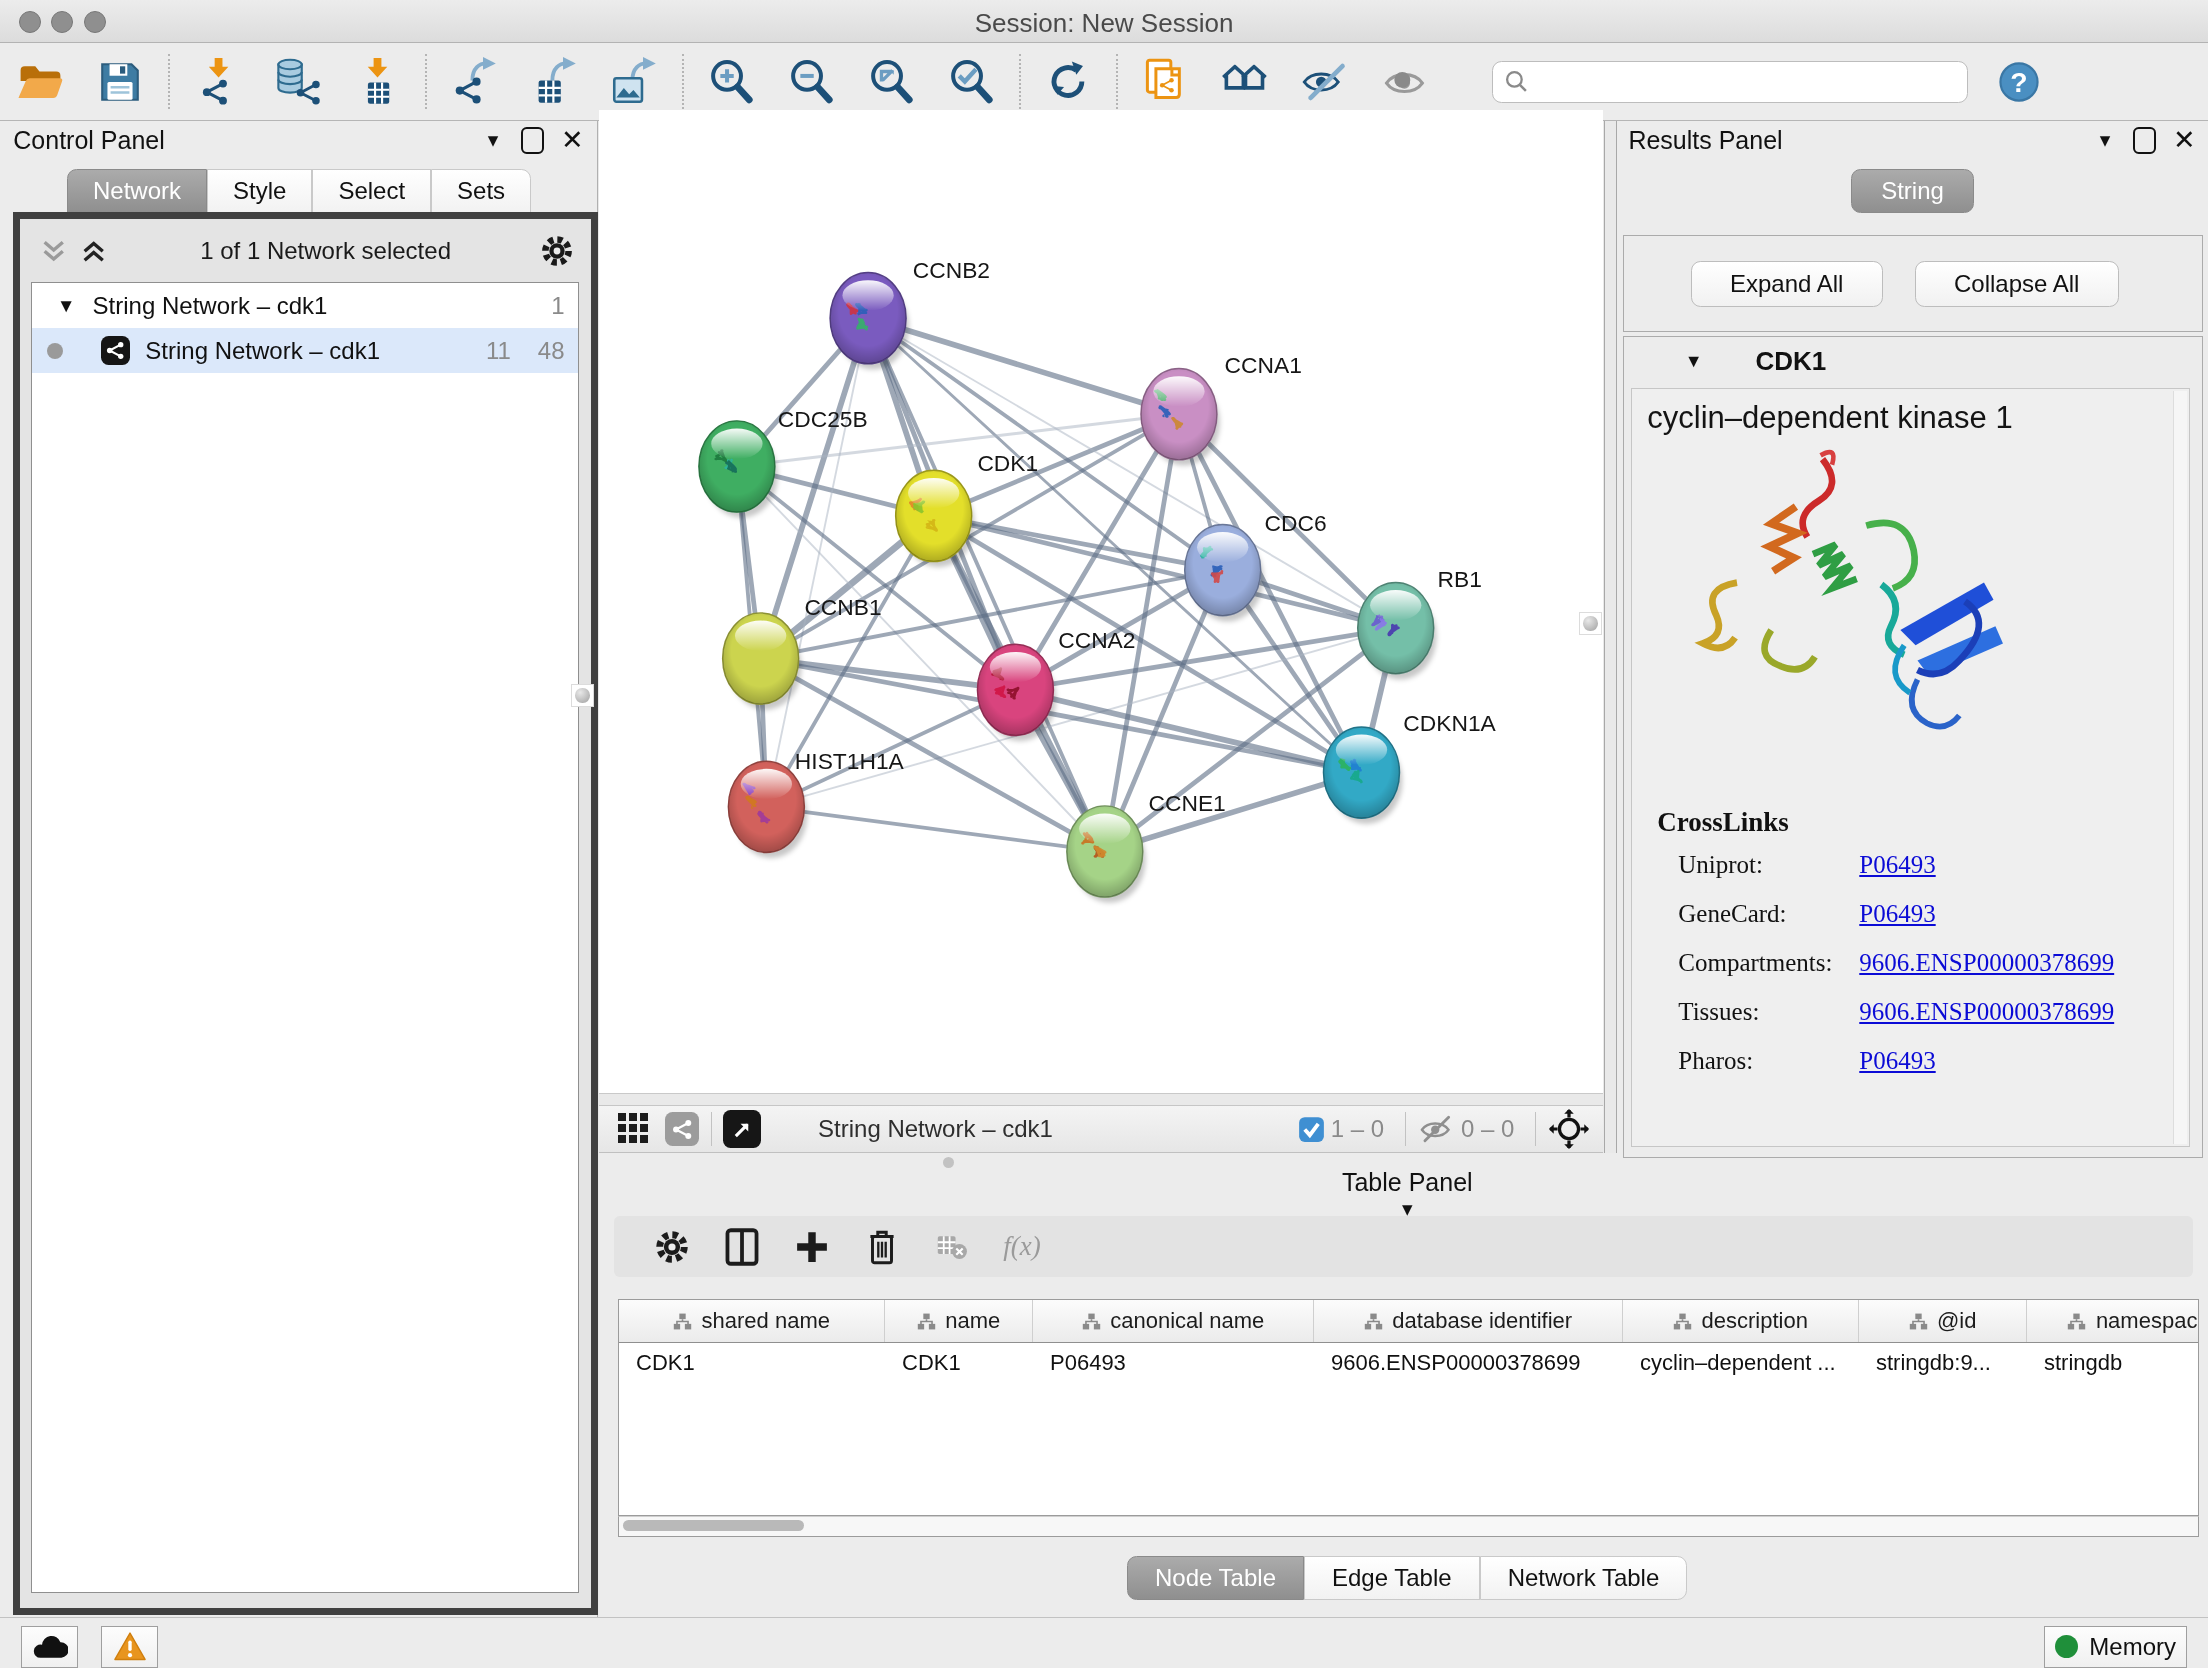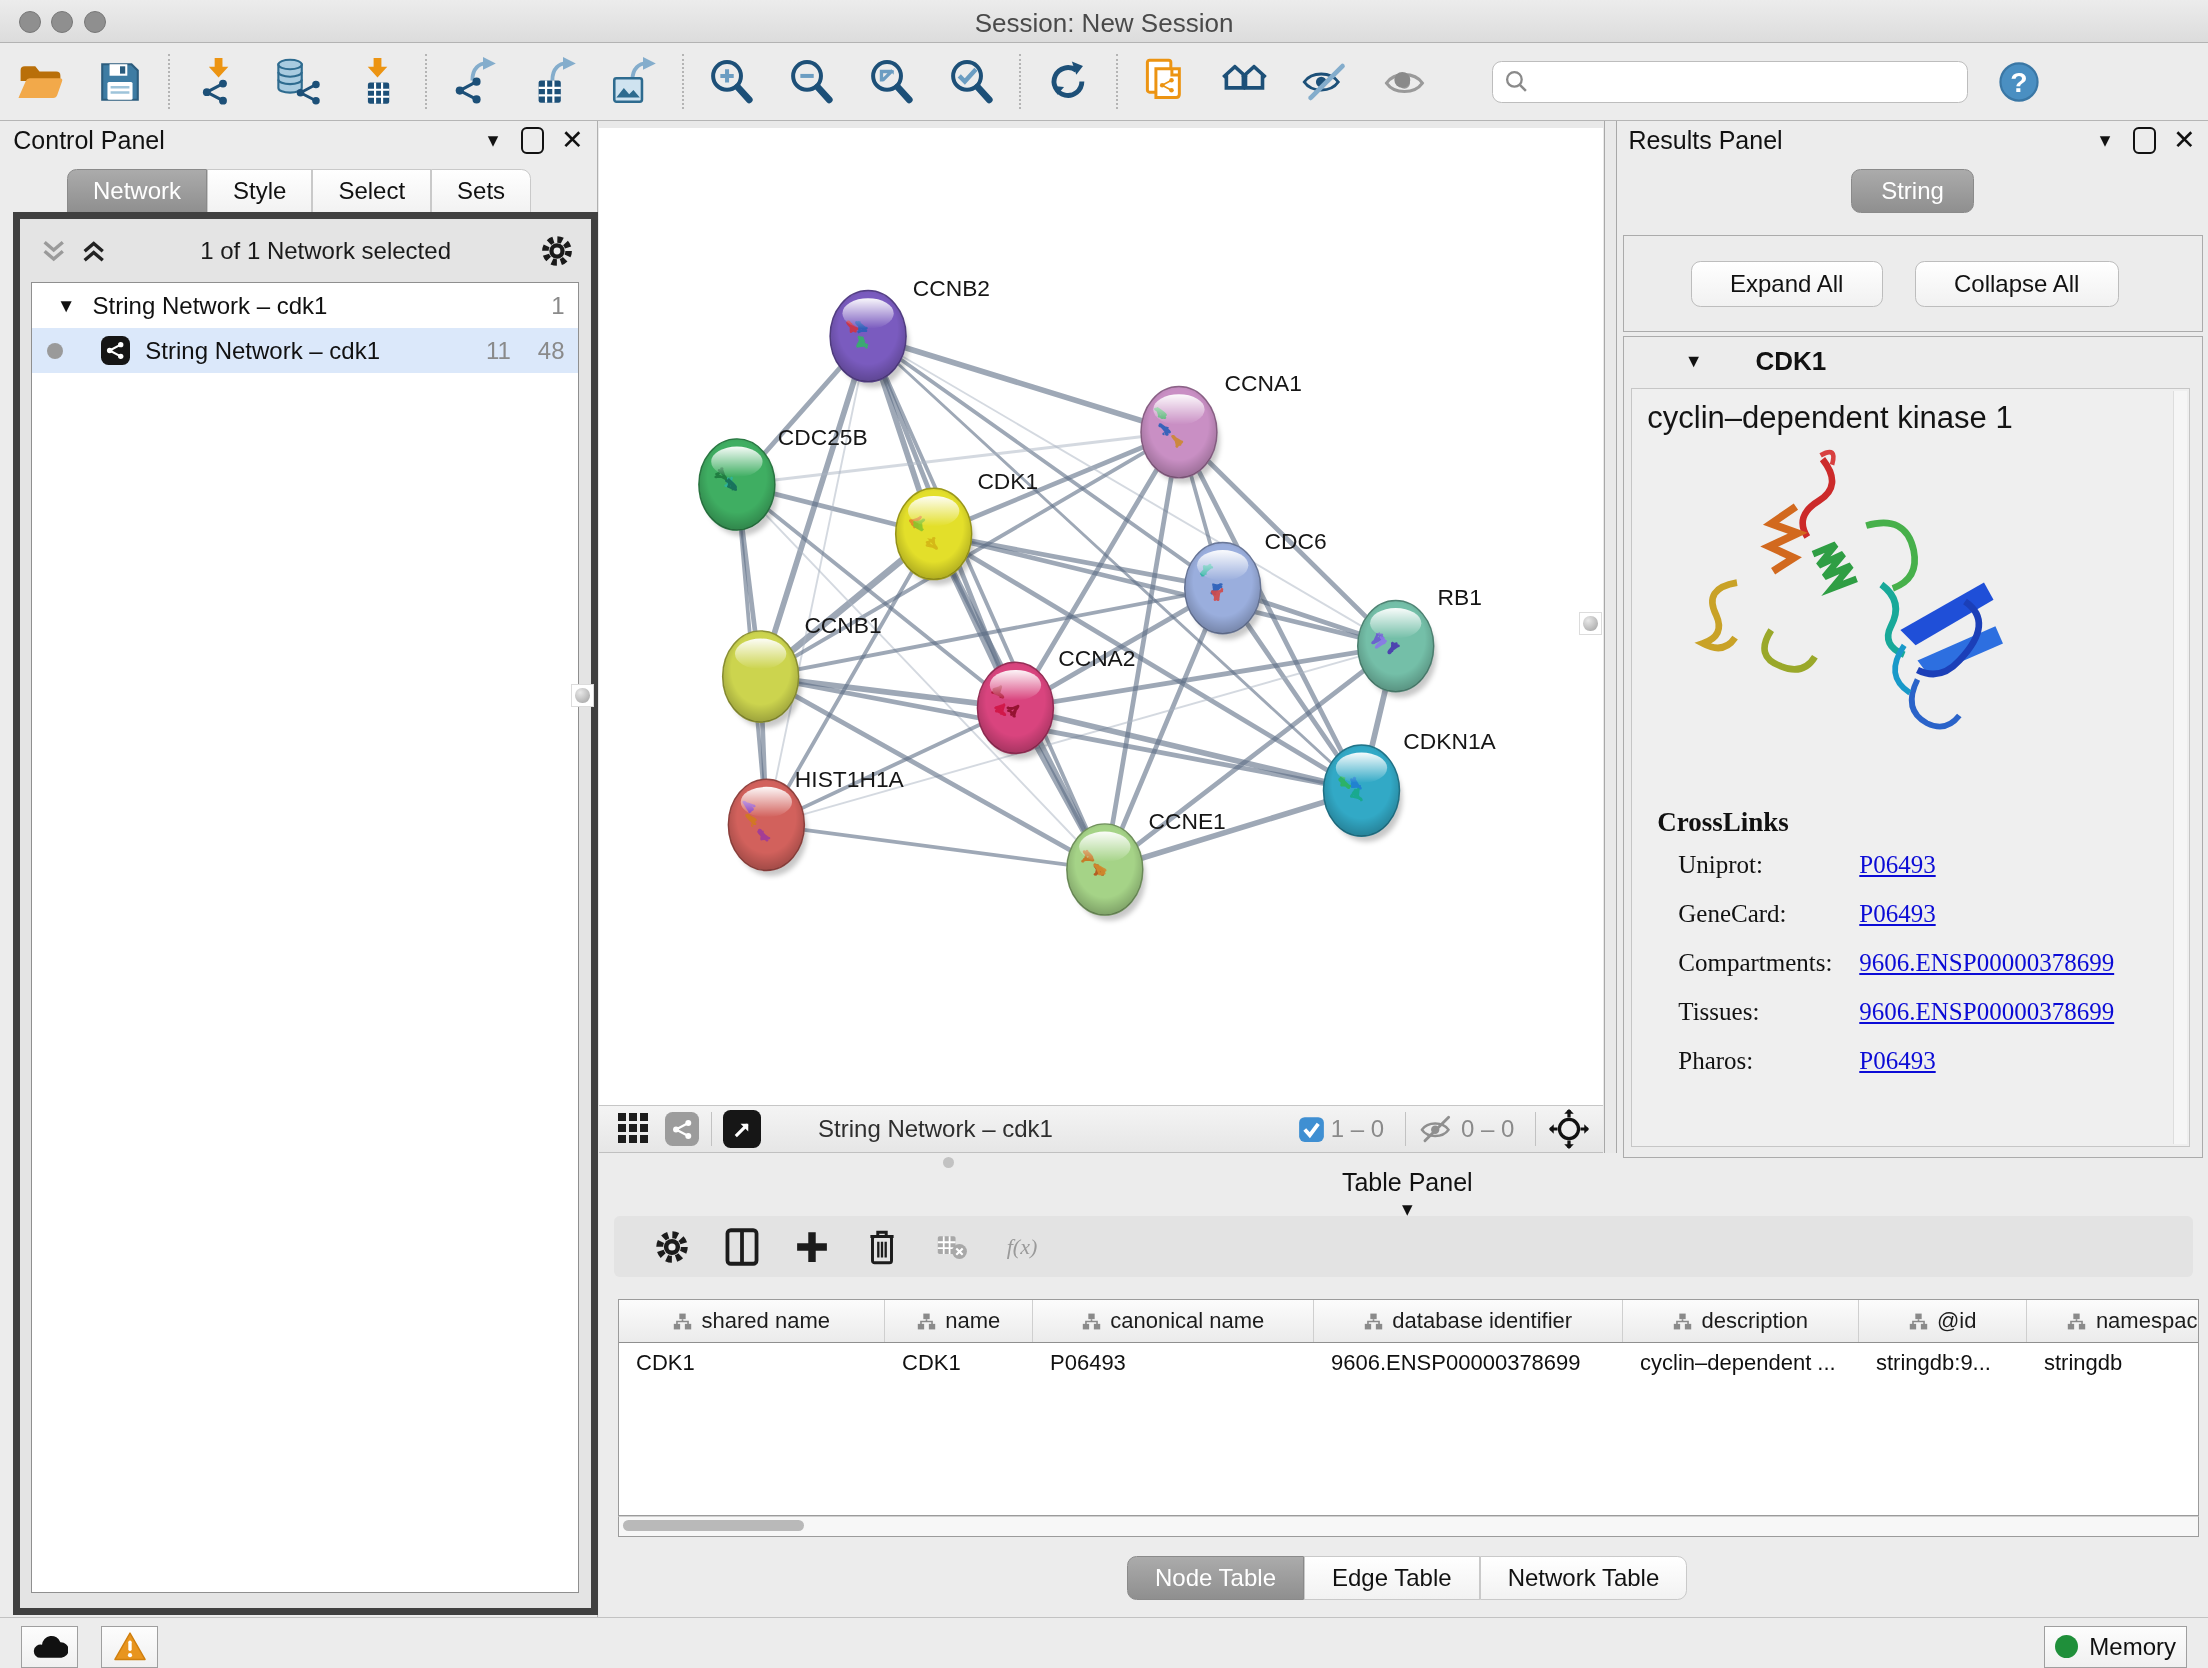--- a/index.html
+++ b/index.html
@@ -45,21 +45,21 @@
   #cp-status{position:absolute;left:0;top:11.4px;width:100%;height:42px;display:flex;align-items:center;}
   #cp-status .txt{flex:1;text-align:center;font-size:24px;color:#1a1a1a;}
   #cp-treebox{position:absolute;left:10.5px;top:63px;width:548px;height:1311px;background:#fff;
     border:1.9px solid #8f8f8f;box-sizing:border-box;}
   .tree-row{display:flex;align-items:center;height:45px;font-size:24px;}
   .tree-row.sel{background:#dbe8fa;}
   .cnt{color:#8a8a8a;font-size:24px;}
   .share-badge{width:29.5px;height:29.5px;border-radius:7.6px;background:#151515;display:flex;
     align-items:center;justify-content:center;}
   
-  #net-canvas{left:599px;top:128px;width:1004px;height:983px;background:#ffffff;
+  #net-canvas{left:599px;top:110px;width:1004px;height:983px;background:#ffffff;
     border-bottom:1px solid #c9c9c9;}
   #right-gutter{left:1604px;top:121px;width:13.3px;height:1047px;background:#e9e9e9;
     border-left:1.9px solid #a8a8a8;border-right:1.9px solid #a8a8a8;box-sizing:border-box;}
   .knob{width:21px;height:21px;background:#fff;border:1px solid #dcdcdc;display:flex;
     align-items:center;justify-content:center;}
   .knob i{width:14.3px;height:14.3px;border-radius:50%;
     background:radial-gradient(circle at 35% 30%,#e8e8e8,#9f9f9f);display:block;}
   
   #net-toolbar{left:599px;top:1105px;width:1004px;height:48px;
     background:linear-gradient(#f4f4f4,#e6e6e6);border-top:1px solid #c6c6c6;
@@ -92,21 +92,21 @@
   .clrow{display:flex;font-size:25px;margin-bottom:21px;}
   .clrow .cll{width:181px;padding-left:21px;}
   .clrow a{color:#0b0bd6;text-decoration:underline;}
   
   #table-panel{left:599px;top:1168px;width:1609px;height:449px;background:#ececec;}
   #tp-head{height:40px;padding:0 5.7px 0 13.3px;flex-direction:column;}
   #tp-toolbar{position:absolute;left:15px;top:48px;width:1579px;height:61px;background:#e3e3e3;
     border-radius:5.7px;display:flex;align-items:center;padding-left:23px;box-sizing:border-box;}
   .tpbtn{width:70px;height:53px;display:flex;align-items:center;justify-content:center;}
   #fx-label{font-family:"Liberation Serif","DejaVu Serif",serif;font-style:italic;
-    font-size:22px;color:#9a9a9a;}
+    font-size:27px;color:#9a9a9a;}
   #tp-grid{position:absolute;left:19px;top:131px;width:1581px;height:217px;background:#fff;
     border:1.9px solid #9b9b9b;overflow:hidden;box-sizing:border-box;}
   #tp-header{display:flex;height:42px;background:linear-gradient(#fcfcfc,#ebebeb);
     border-bottom:1.9px solid #8f8f8f;}
   .th{display:flex;align-items:center;justify-content:center;font-size:22px;color:#1c1c1c;
     border-right:1px solid #cfcfcf;box-sizing:border-box;gap:9.5px;flex:0 0 auto;}
   #tp-row{display:flex;height:40px;align-items:center;}
   .td{font-size:22px;color:#111;padding-left:17px;box-sizing:border-box;overflow:hidden;
     white-space:nowrap;flex:0 0 auto;}
   #tp-hscroll{position:absolute;left:19px;top:348px;width:1581px;height:21px;background:#f7f7f7;

